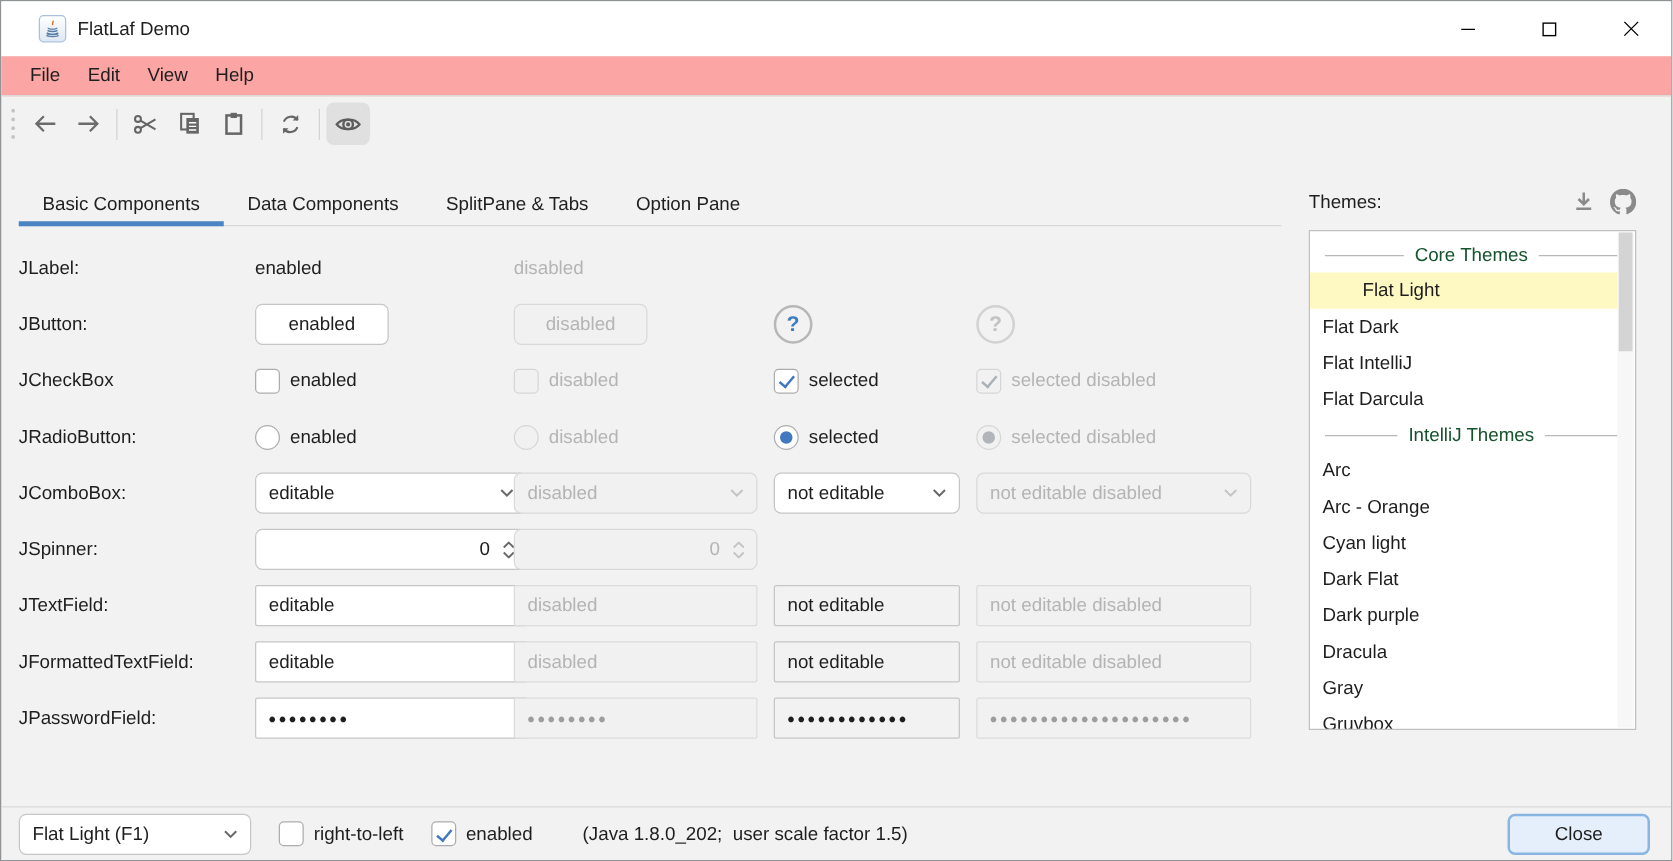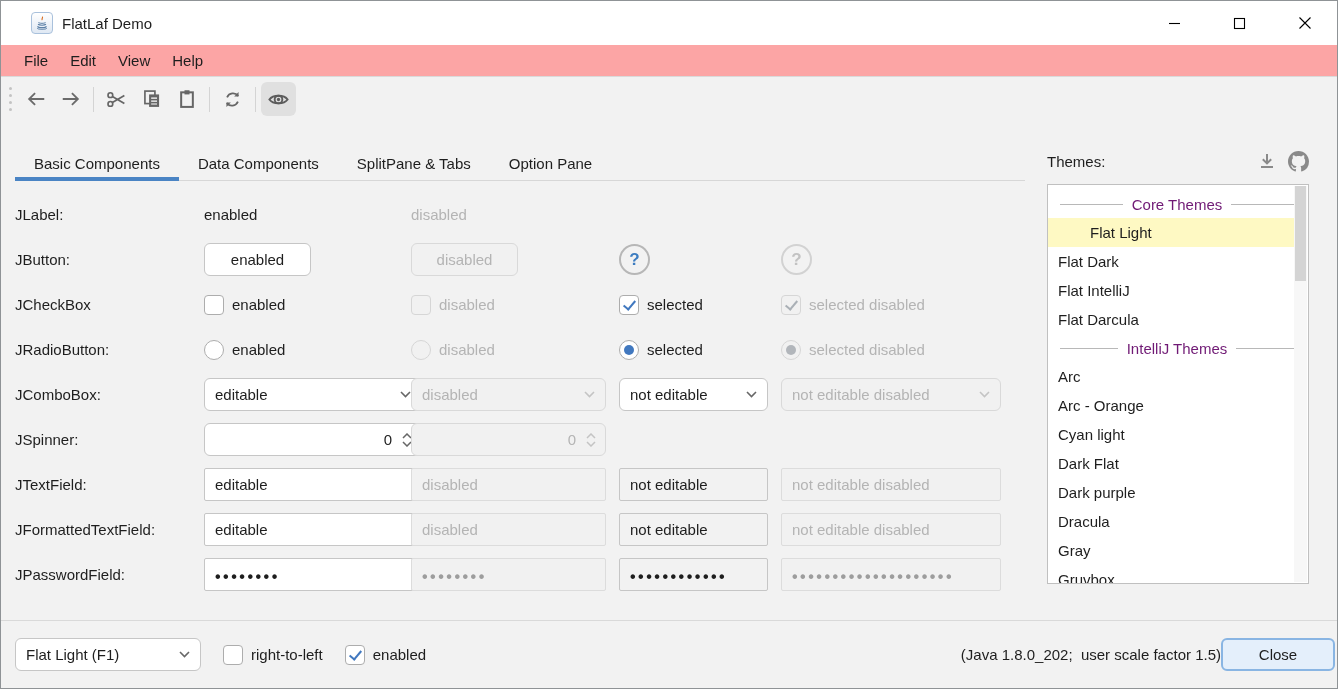--- a/index.html
+++ b/index.html
@@ -83,32 +83,32 @@
   .w1 { width:218px; } .w2 { width:195px; } .w3 { width:149px; } .w4 { width:220px; }
 
   
   .themes-header { display:flex; align-items:center; height:26px; margin-top:2px; }
   .themes-label { font-size:15px; }
   .themes-icons { margin-left:auto; display:flex; align-items:center; gap:12px; }
   .themes-list { margin-top:10px; height:400px; background:#ffffff; border:1px solid #c0c0c0; position:relative; overflow:hidden;
                  padding-top:5px; }
   .tl-scroll { position:absolute; top:1px; right:1px; width:13px; bottom:1px; background:#f7f7f7; }
   .tl-thumb { position:absolute; top:0; left:1px; width:11px; height:95px; background:#d4d4d4; }
-  .tl-sep { display:flex; align-items:center; height:28px; color:#701a75; font-size:15px; margin:0 14px 0 12px; }
+  .tl-sep { display:flex; align-items:center; height:28px; color:#14532d; font-size:15px; margin:0 14px 0 12px; }
   .tl-sep::before, .tl-sep::after { content:""; flex:1; border-top:1px solid #b8b8b8; }
   .tl-sep::before { margin-right:9px; } .tl-sep::after { margin-left:9px; }
   .tl-item { height:29px; display:flex; align-items:center; padding-left:10px; font-size:15px; margin-right:14px; }
   .tl-item.selected { background:#fef9c3;padding-left:42px; }
 
   
-  .bottombar { position:absolute; left:0; right:0; bottom:0; height:68px; border-top:1px solid #d9d9d9;
-               display:flex; align-items:center; padding:0 2px 0 14px; }
+  .bottombar { position:absolute; left:0; right:0; bottom:0; height:43px; border-top:1px solid #d9d9d9;
+               display:flex; align-items:center; padding:0 17px 0 14px; }
   .bottombar .combo { width:186px; }
   .bb-check { display:flex; align-items:center; margin-left:22px; font-size:15px; }
-  .status { flex:1; text-align:right; font-size:15px; white-space:pre; padding-left:40px; }
+  .status { flex:1; text-align:left; font-size:15px; white-space:pre; padding-left:40px; }
   .close-btn { width:114px; height:33px; border-radius:6px; background:#e4effb; border:2px solid #89b5e3;
                display:flex; align-items:center; justify-content:center; font-size:15px; }
 
   .chev { flex:none; }
 </style>
 </head>
 <body>
 
 <div class="window">
 

